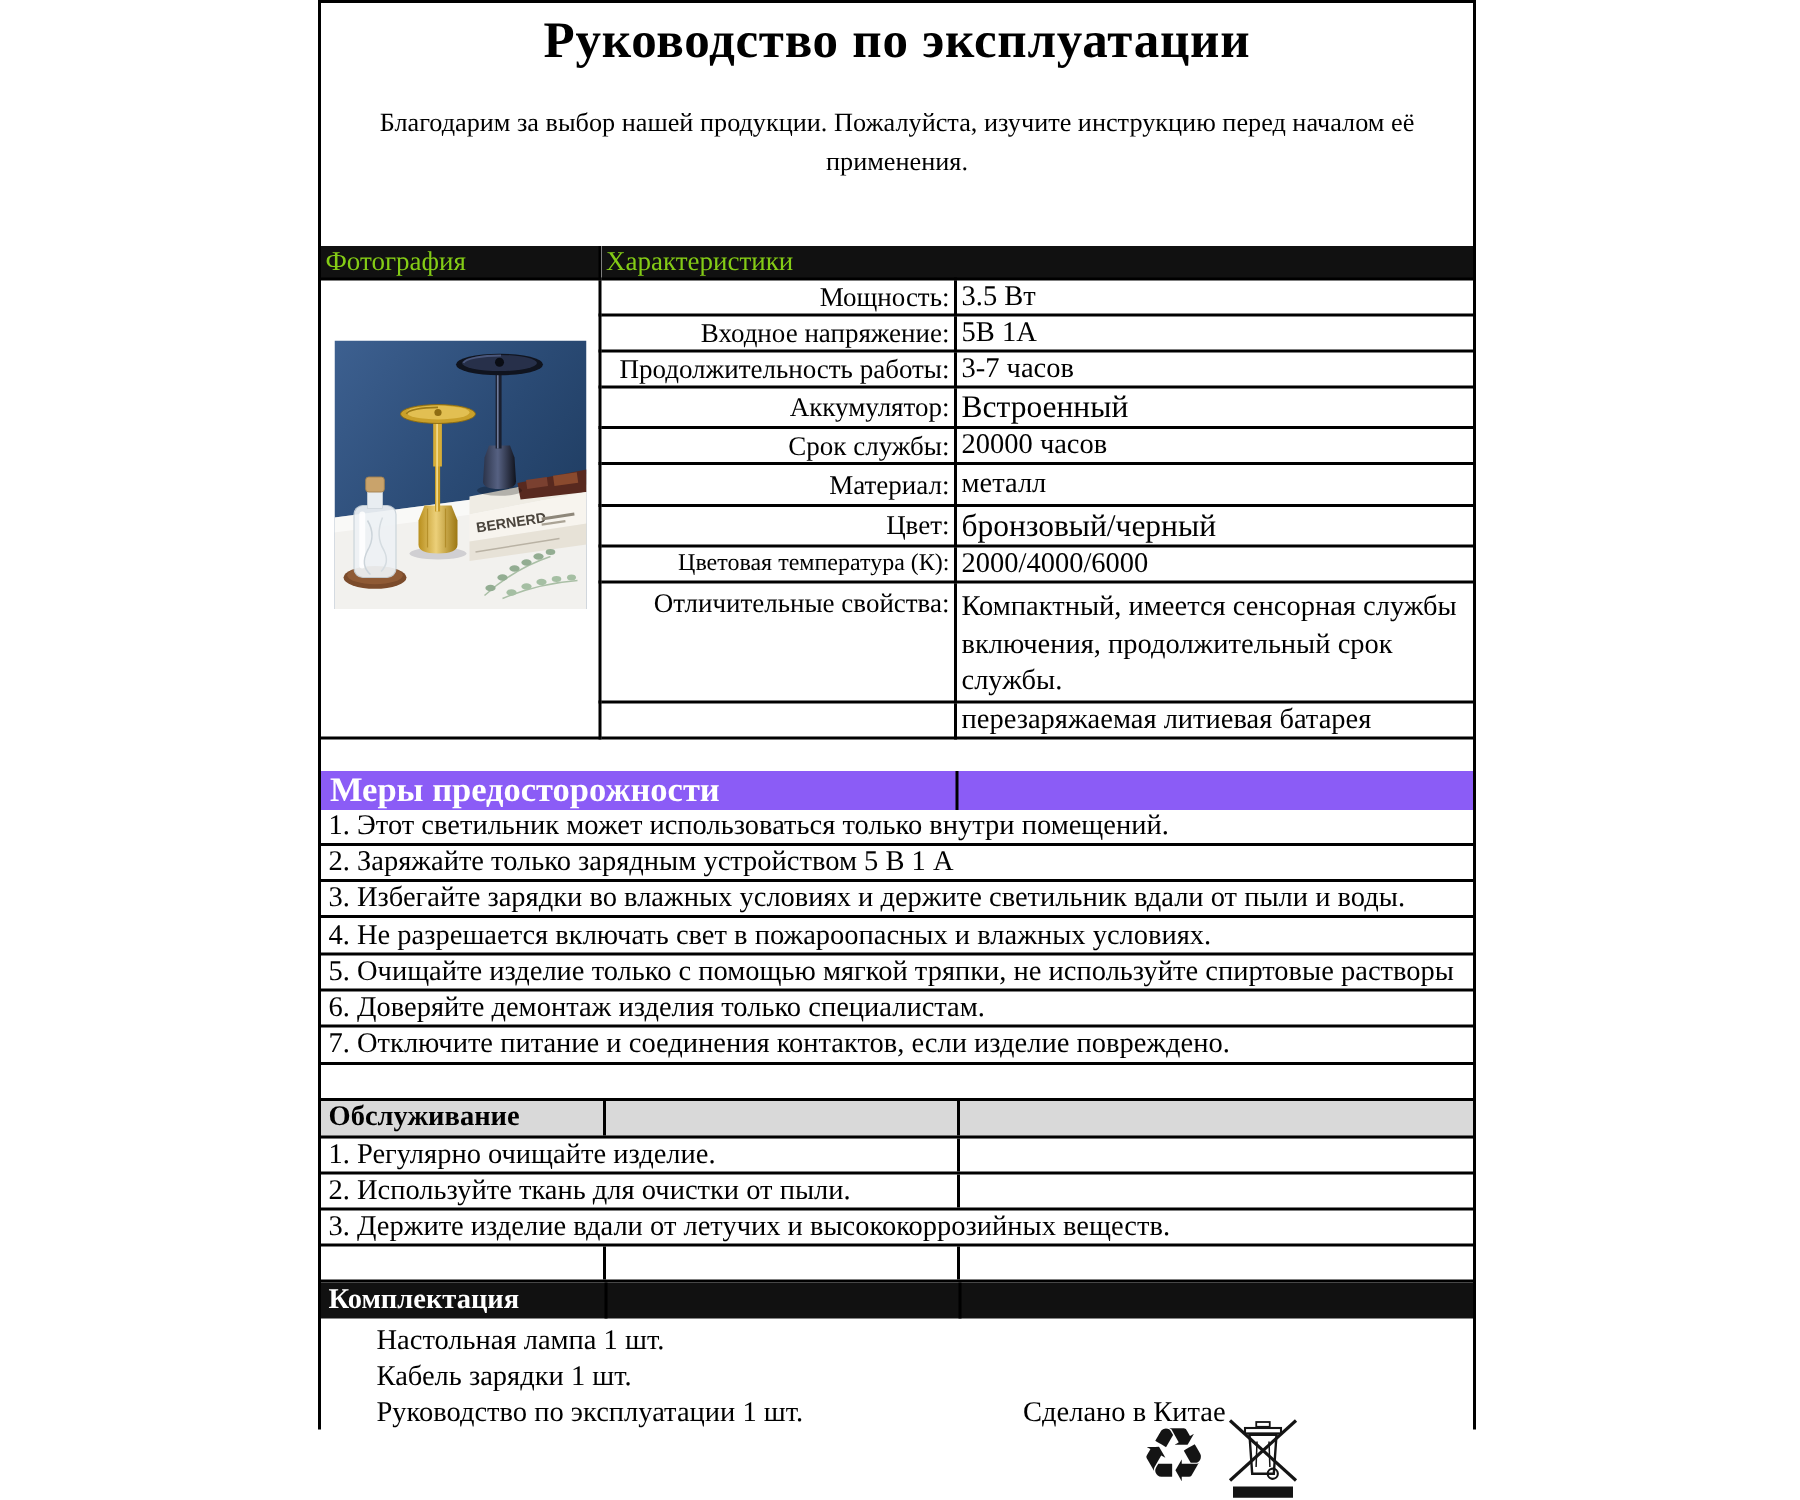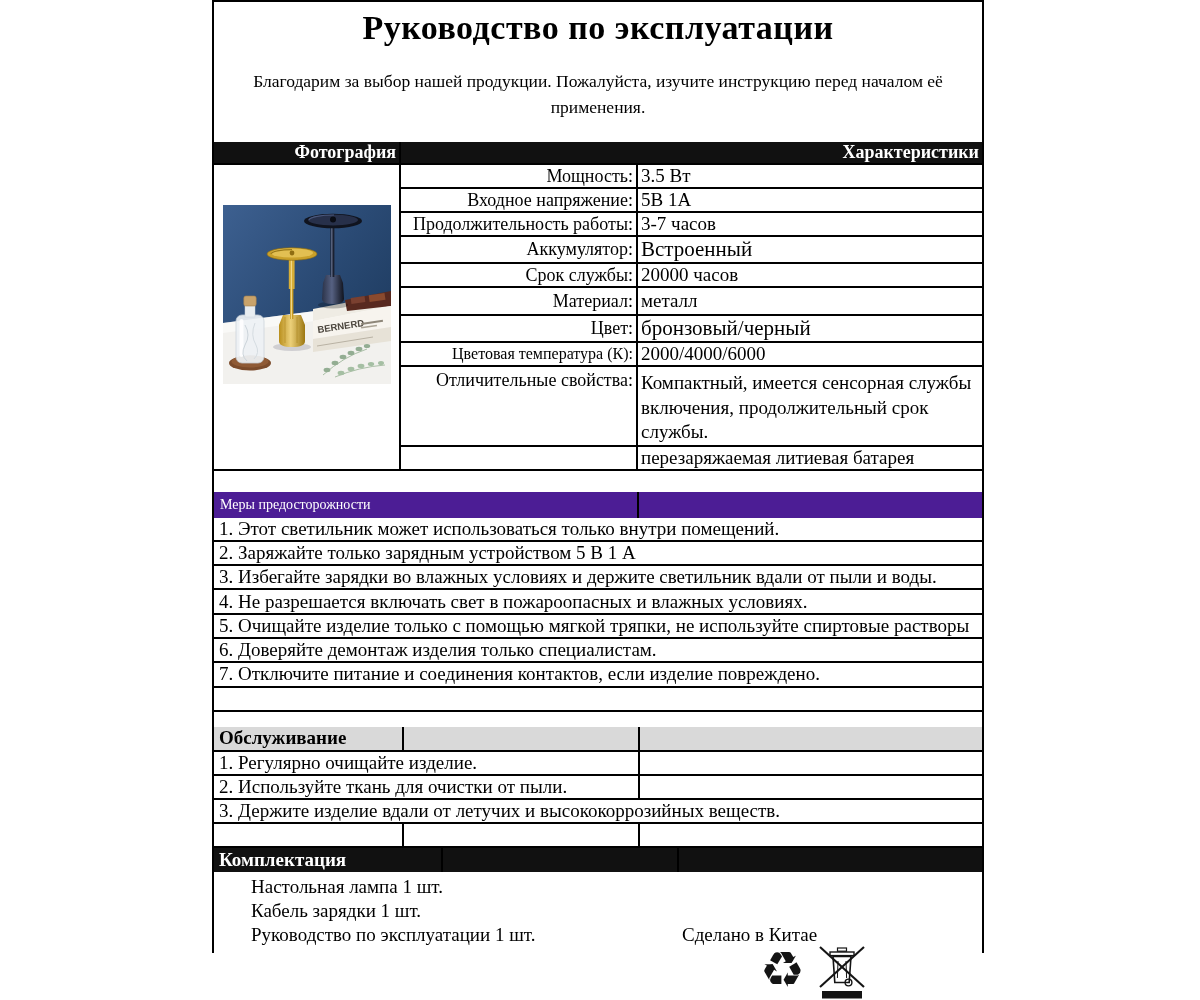--- a/index.html
+++ b/index.html
@@ -7,58 +7,58 @@
     width:1200px;height:1000px;position:relative;background:#ffffff;
     font-family:"Liberation Serif","DejaVu Serif",serif;color:#000;
     overflow:hidden;
   }
   .page{
     position:absolute;left:212px;top:0;width:772px;height:953px;
     box-sizing:border-box;background:#fff;
     border:2px solid #000;border-bottom:none;
   }
   
-  .title-block{height:140px;overflow:hidden;}
+  .title-block{height:162px;overflow:hidden;}
   .doc-title{margin:7px 0 0;text-align:center;font-size:34px;font-weight:bold;letter-spacing:.5px;}
   .doc-intro{margin:21px auto 0;max-width:722px;text-align:center;font-size:17.5px;line-height:26px;}
   
   table.chars{width:100%;border-collapse:collapse;table-layout:fixed;}
   table.chars th,table.chars td{border:2px solid #000;padding:0 3px;overflow:hidden;}
   table.chars th:first-child,table.chars td:first-child{border-left:none;}
   table.chars th:last-child,table.chars td:last-child{border-right:none;}
   table.chars tr:first-child th{border-top:none;}
-  th.hdr{background:#111;color:#ffffff;font-size:18px;font-weight:bold;height:21px;text-align:right;}
+  th.hdr{background:#111;color:#84cc16;font-size:18px;font-weight:normal;height:21px;text-align:left;}
   td.lbl{text-align:right;font-size:18px;white-space:nowrap;padding-right:4px;vertical-align:middle;}
   td.lbl.small{font-size:16px;}
   td.lbl.top{vertical-align:top;padding-top:3px;}
   td.val{text-align:left;font-size:19px;padding-left:5px;vertical-align:middle;}
   td.val.big{font-size:21px;}
   td.val.multi{line-height:24.5px;vertical-align:top;padding-top:4px;}
   td.photo-cell{vertical-align:top;padding:0;}
   .photo-wrap{margin:40px auto 0;width:168px;height:179px;}
   
   .gap{height:21px;}
-  .bar-black{display:flex;align-items:center;background:#4c1d95;color:#fff;font-weight:normal;font-size:14px;height:26px;box-sizing:border-box;}
+  .bar-black{display:flex;align-items:center;background:#8b5cf6;color:#fff;font-weight:bold;font-size:23px;height:26px;box-sizing:border-box;}
   .bar-black .bc1{width:425px;height:100%;display:flex;align-items:center;padding-left:6px;box-sizing:border-box;border-right:2px solid #000;}
   .bar-black .bc2{flex:1;height:100%;}
   .rule-row{height:24.3px;box-sizing:border-box;border-bottom:2px solid #000;display:flex;align-items:center;font-size:19px;padding-left:5px;}
   .gap-rule{height:24px;box-sizing:border-box;border-bottom:2px solid #000;}
-  .bar-gray{display:flex;background:#d9d9d9;color:#000;font-weight:bold;font-size:19px;height:25px;box-sizing:border-box;border-bottom:2px solid #000;margin-top:15px;}
+  .bar-gray{display:flex;background:#d9d9d9;color:#000;font-weight:bold;font-size:19px;height:25px;box-sizing:border-box;border-bottom:2px solid #000;}
   .bar-gray .gc1{width:190px;display:flex;align-items:center;padding-left:5px;box-sizing:border-box;border-right:2px solid #000;}
   .bar-gray .gc2{width:236px;box-sizing:border-box;border-right:2px solid #000;}
   .bar-gray .gc3{flex:1;}
   .split-row{height:24.3px;box-sizing:border-box;border-bottom:2px solid #000;display:flex;font-size:19px;gap:36px;}
   .split-row .sc1{width:426px;display:flex;align-items:center;padding-left:5px;box-sizing:border-box;border-right:2px solid #000;}
   .split-row .sc2{flex:1;}
   .triple-gap{height:24px;box-sizing:border-box;border-bottom:2px solid #000;display:flex;}
   .triple-gap .tc1{width:190px;box-sizing:border-box;border-right:2px solid #000;}
   .triple-gap .tc2{width:236px;box-sizing:border-box;border-right:2px solid #000;}
   .triple-gap .tc3{flex:1;}
   .bar-black3{display:flex;background:#111;color:#fff;font-weight:bold;font-size:19px;height:24px;box-sizing:border-box;}
-  .bar-black3 .kc1{width:229px;display:flex;align-items:center;padding-left:5px;box-sizing:border-box;border-right:2px solid #000;}
+  .bar-black3 .kc1{width:191px;display:flex;align-items:center;padding-left:5px;box-sizing:border-box;border-right:2px solid #000;}
   .bar-black3 .kc2{width:236px;box-sizing:border-box;border-right:2px solid #000;}
   .bar-black3 .kc3{flex:1;}
   .pkg-list{margin-top:3px;padding-left:32px;}
   .pkg-line{height:24px;display:flex;align-items:center;font-size:19px;padding-left:5px;position:relative;}
   .made-in{position:absolute;left:436px;}
   
   .recycle-icon{position:absolute;left:760px;top:945px;font-size:50px;line-height:1;color:#141414;font-family:"DejaVu Sans",sans-serif;}
   .weee-icon{position:absolute;left:817px;top:942px;}
 </style>
 </head>

